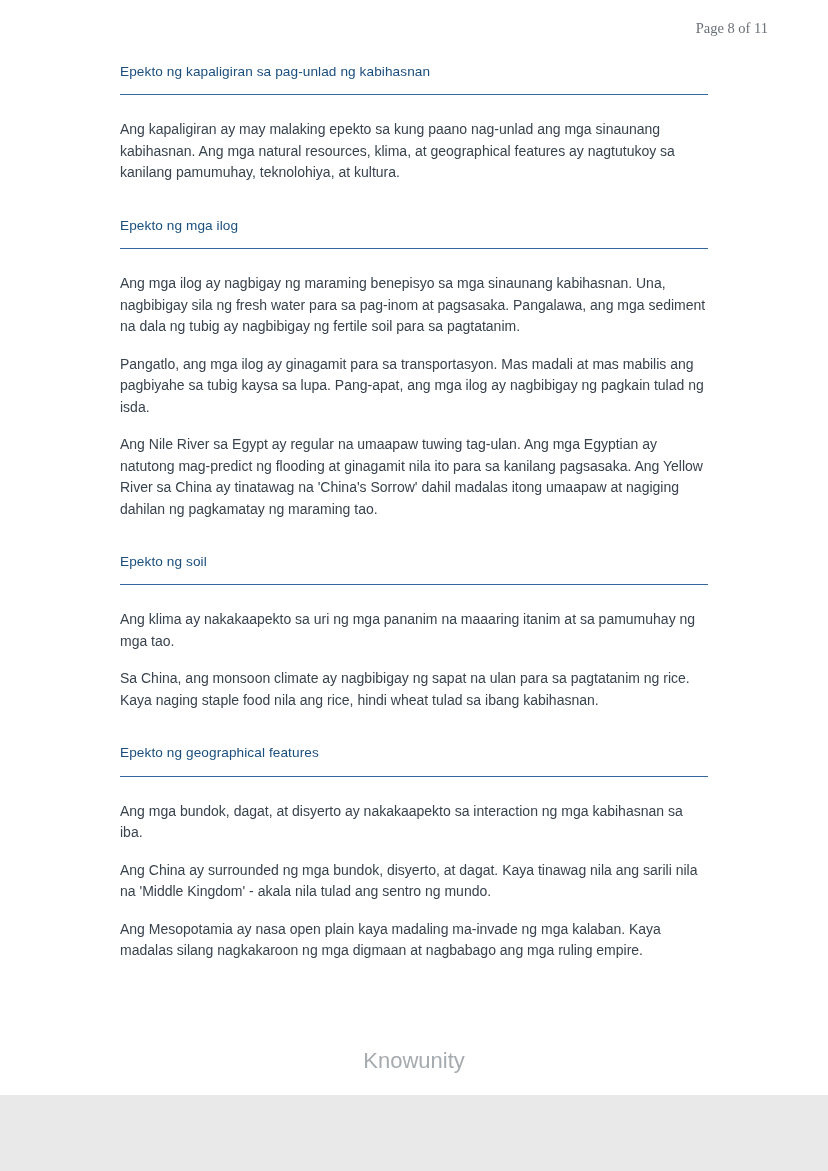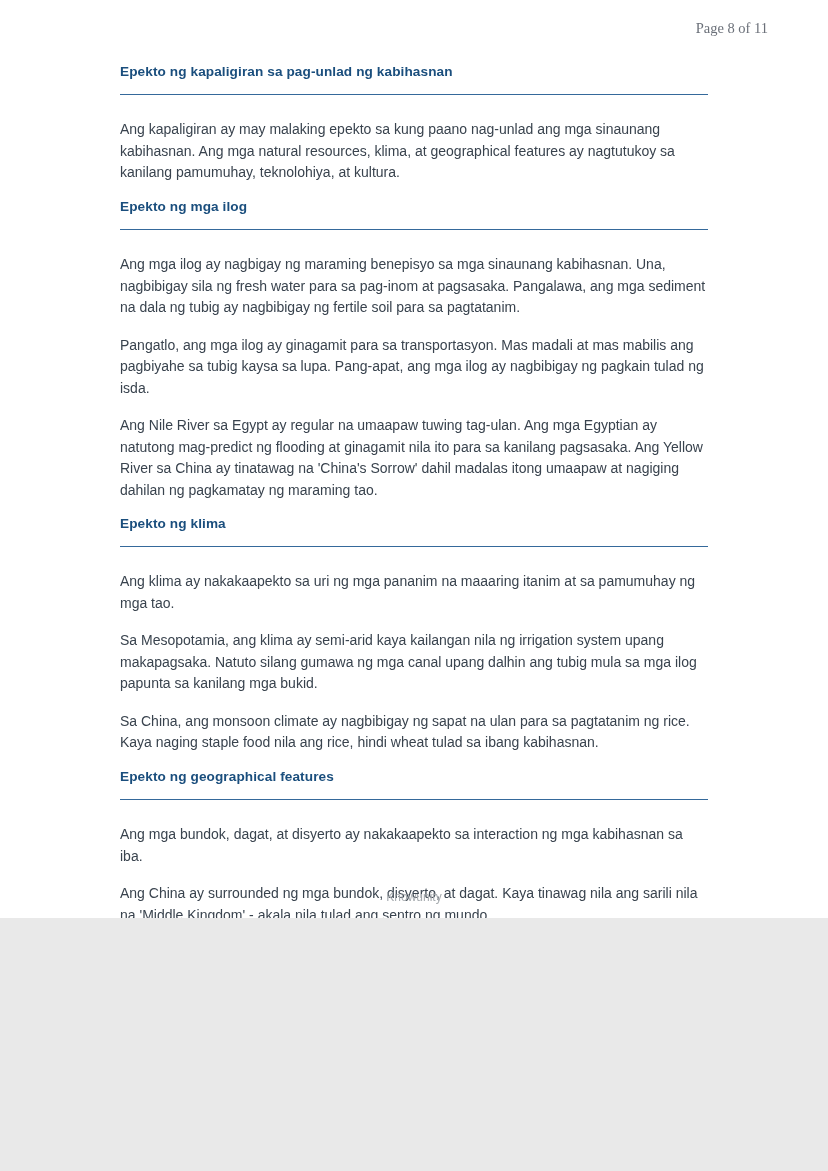--- a/index.html
+++ b/index.html
@@ -8,66 +8,66 @@
     --body-color:#39434e;
     --muted-color:#6b7079;
     --brand-color:#a6abaf;
   }
   *{box-sizing:border-box;}
   html,body{margin:0;padding:0;background:#e9e9e9;}
   body{font-family:"Liberation Sans",sans-serif;}
   .page{
     position:relative;
     width:828px;
-    height:918px;
+    height:1095px;
     margin:0 auto;
     background:#ffffff;
     overflow:hidden;
   }
   .page-number{
     position:absolute;
     top:20px;
     right:60px;
     font-family:"Liberation Serif",serif;
     font-size:14.5px;
     color:var(--muted-color);
   }
   .content{
     padding:64px 120px 0 120px;
   }
-  .doc-section{margin-top:15px;}
+  .doc-section{margin-top:34px;}
   .doc-section:first-child{margin-top:0;}
   .section-heading{
     margin:0;
     font-size:13.6px;
-    font-weight:700;
+    font-weight:400;
     color:var(--heading-color);
     letter-spacing:0.1px;
     line-height:1.2;
   }
   .section-rule{
     border:none;
     border-top:1px solid var(--rule-color);
     margin:14px 0 0 0;
     height:0;
   }
   .section-body{padding-top:8px;}
   .para{
     margin:16px 0 0 0;
     font-size:14px;
     line-height:21.5px;
     color:var(--body-color);
   }
   .footer{
     position:absolute;
-    bottom:14px;
+    bottom:21px;
     left:0;
     width:100%;
     text-align:center;
-    font-size:12px;
+    font-size:22px;
     color:var(--brand-color);
   }
 </style>
 </head>
 <body>
 
 <div class="page">
   <div class="page-number">Page 8 of 11</div>
 
   <div class="content">
@@ -83,25 +83,24 @@
     <h2 class="section-heading">Epekto ng mga ilog</h2>
     <hr class="section-rule">
     <div class="section-body">
           <p class="para">Ang mga ilog ay nagbigay ng maraming benepisyo sa mga sinaunang kabihasnan. Una, nagbibigay sila ng fresh water para sa pag-inom at pagsasaka. Pangalawa, ang mga sediment na dala ng tubig ay nagbibigay ng fertile soil para sa pagtatanim.</p>
           <p class="para">Pangatlo, ang mga ilog ay ginagamit para sa transportasyon. Mas madali at mas mabilis ang pagbiyahe sa tubig kaysa sa lupa. Pang-apat, ang mga ilog ay nagbibigay ng pagkain tulad ng isda.</p>
           <p class="para">Ang Nile River sa Egypt ay regular na umaapaw tuwing tag-ulan. Ang mga Egyptian ay natutong mag-predict ng flooding at ginagamit nila ito para sa kanilang pagsasaka. Ang Yellow River sa China ay tinatawag na 'China's Sorrow' dahil madalas itong umaapaw at nagiging dahilan ng pagkamatay ng maraming tao.</p>
         </div>
   </section>
 
   <section class="doc-section">
-    <h2 class="section-heading">Epekto ng klima</h2>
+    <h2 class="section-heading">Epekto ng soil</h2>
     <hr class="section-rule">
     <div class="section-body">
           <p class="para">Ang klima ay nakakaapekto sa uri ng mga pananim na maaaring itanim at sa pamumuhay ng mga tao.</p>
-          <p class="para">Sa Mesopotamia, ang klima ay semi-arid kaya kailangan nila ng irrigation system upang makapagsaka. Natuto silang gumawa ng mga canal upang dalhin ang tubig mula sa mga ilog papunta sa kanilang mga bukid.</p>
           <p class="para">Sa China, ang monsoon climate ay nagbibigay ng sapat na ulan para sa pagtatanim ng rice. Kaya naging staple food nila ang rice, hindi wheat tulad sa ibang kabihasnan.</p>
         </div>
   </section>
 
   <section class="doc-section">
     <h2 class="section-heading">Epekto ng geographical features</h2>
     <hr class="section-rule">
     <div class="section-body">
           <p class="para">Ang mga bundok, dagat, at disyerto ay nakakaapekto sa interaction ng mga kabihasnan sa iba.</p>
           <p class="para">Ang China ay surrounded ng mga bundok, disyerto, at dagat. Kaya tinawag nila ang sarili nila na 'Middle Kingdom' - akala nila tulad ang sentro ng mundo.</p>

